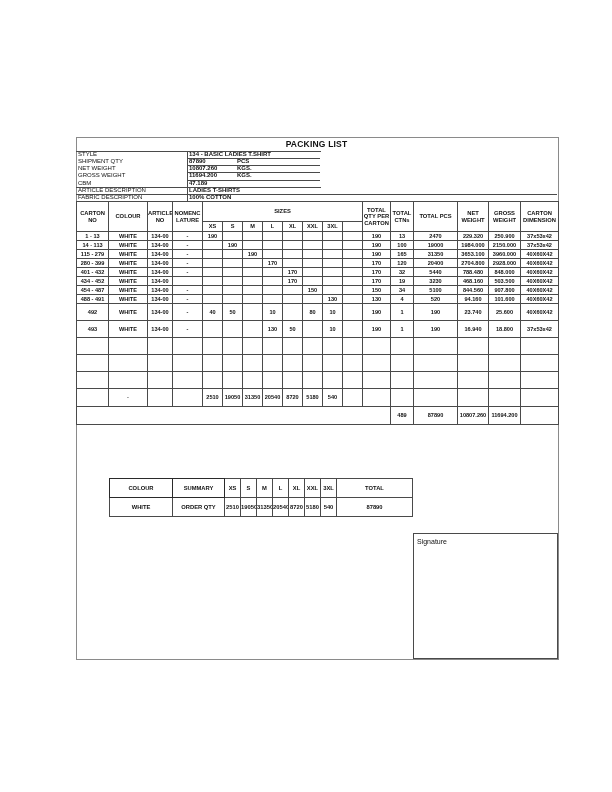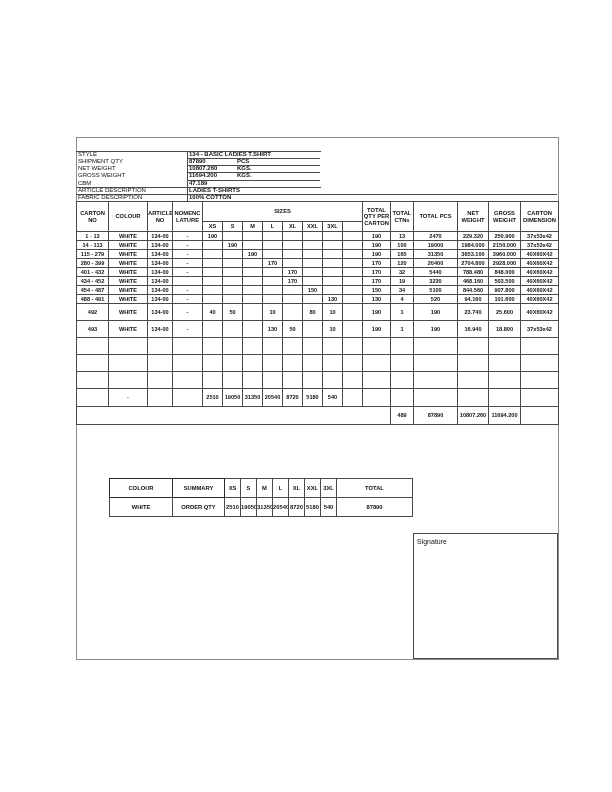--- a/index.html
+++ b/index.html
@@ -32,20 +32,21 @@
      border:1px solid #4a4a4a;font-size:7px;font-weight:normal;}
   #signature-box span{position:absolute;left:3px;top:4px;}
 </style>
 </head>
 <body>
 
 <div id="page">
 
   <div id="outer-box"></div>
 
+  <div id="doc-title">PACKING LIST</div>
 
   <div class="hline" style="left:76px;top:151px;width:245px;"></div>
   <div class="hline" style="left:187px;top:158px;width:133px;"></div>
   <div class="hline" style="left:187px;top:165px;width:133px;"></div>
   <div class="hline" style="left:187px;top:172px;width:133px;"></div>
   <div class="hline" style="left:187px;top:180px;width:133px;"></div>
   <div class="hline" style="left:76px;top:187px;width:245px;"></div>
   <div class="hline" style="left:76px;top:194px;width:481px;"></div>
   <div class="vline" style="left:187px;top:151px;height:50px;"></div>
 

